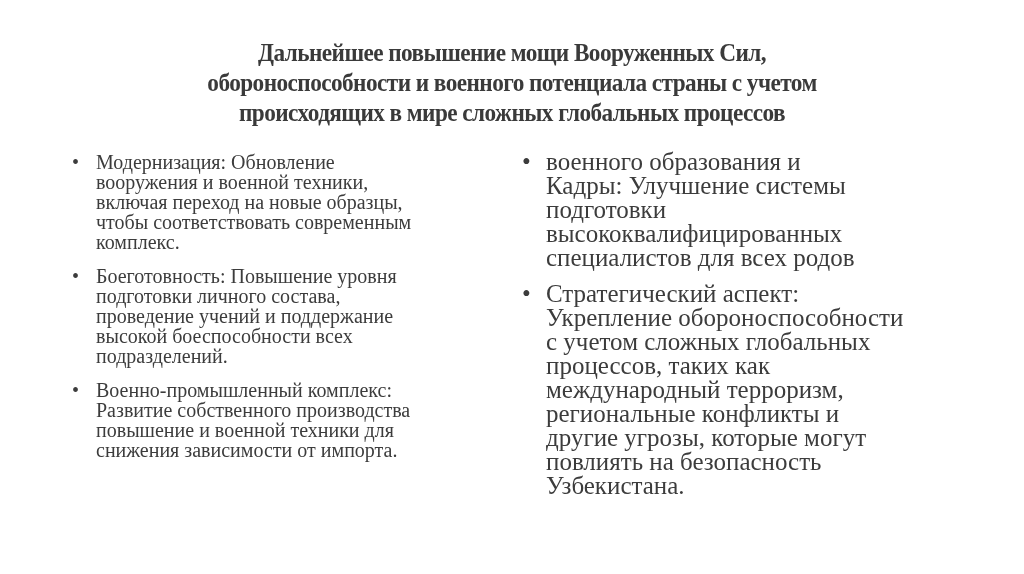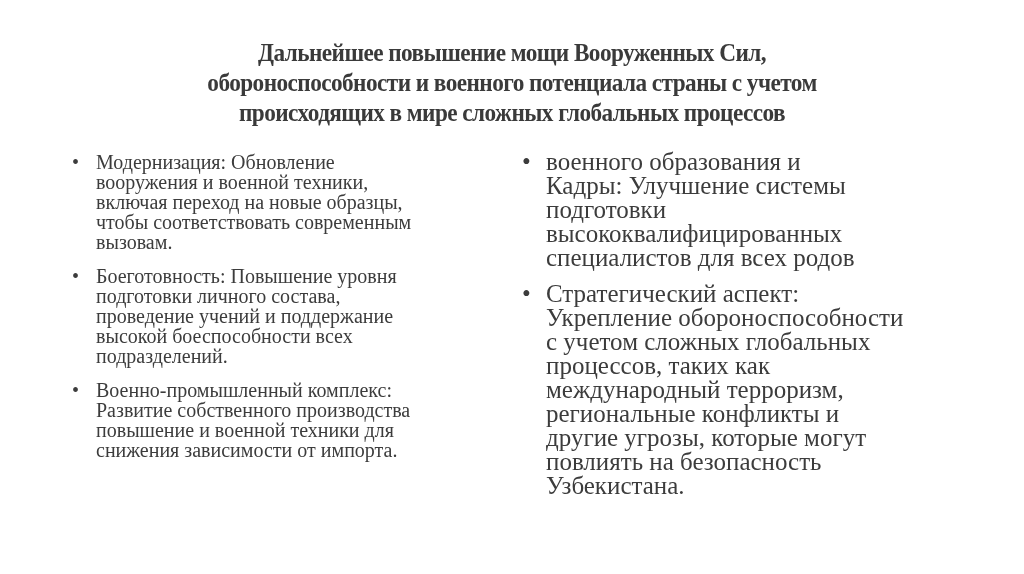--- a/index.html
+++ b/index.html
@@ -27,21 +27,21 @@
   <div>происходящих в мире сложных глобальных процессов</div>
 </div>
 
 <ul class="col-left">
   <li>
     <span class="bullet">•</span>
     <span class="line">Модернизация: Обновление</span>
     <span class="line">вооружения и военной техники,</span>
     <span class="line">включая переход на новые образцы,</span>
     <span class="line">чтобы соответствовать современным</span>
-    <span class="line">вызовам.</span>
+    <span class="line">комплекс.</span>
   </li>
   <li>
     <span class="bullet">•</span>
     <span class="line">Боеготовность: Повышение уровня</span>
     <span class="line">подготовки личного состава,</span>
     <span class="line">проведение учений и поддержание</span>
     <span class="line">высокой боеспособности всех</span>
     <span class="line">подразделений.</span>
   </li>
   <li>

